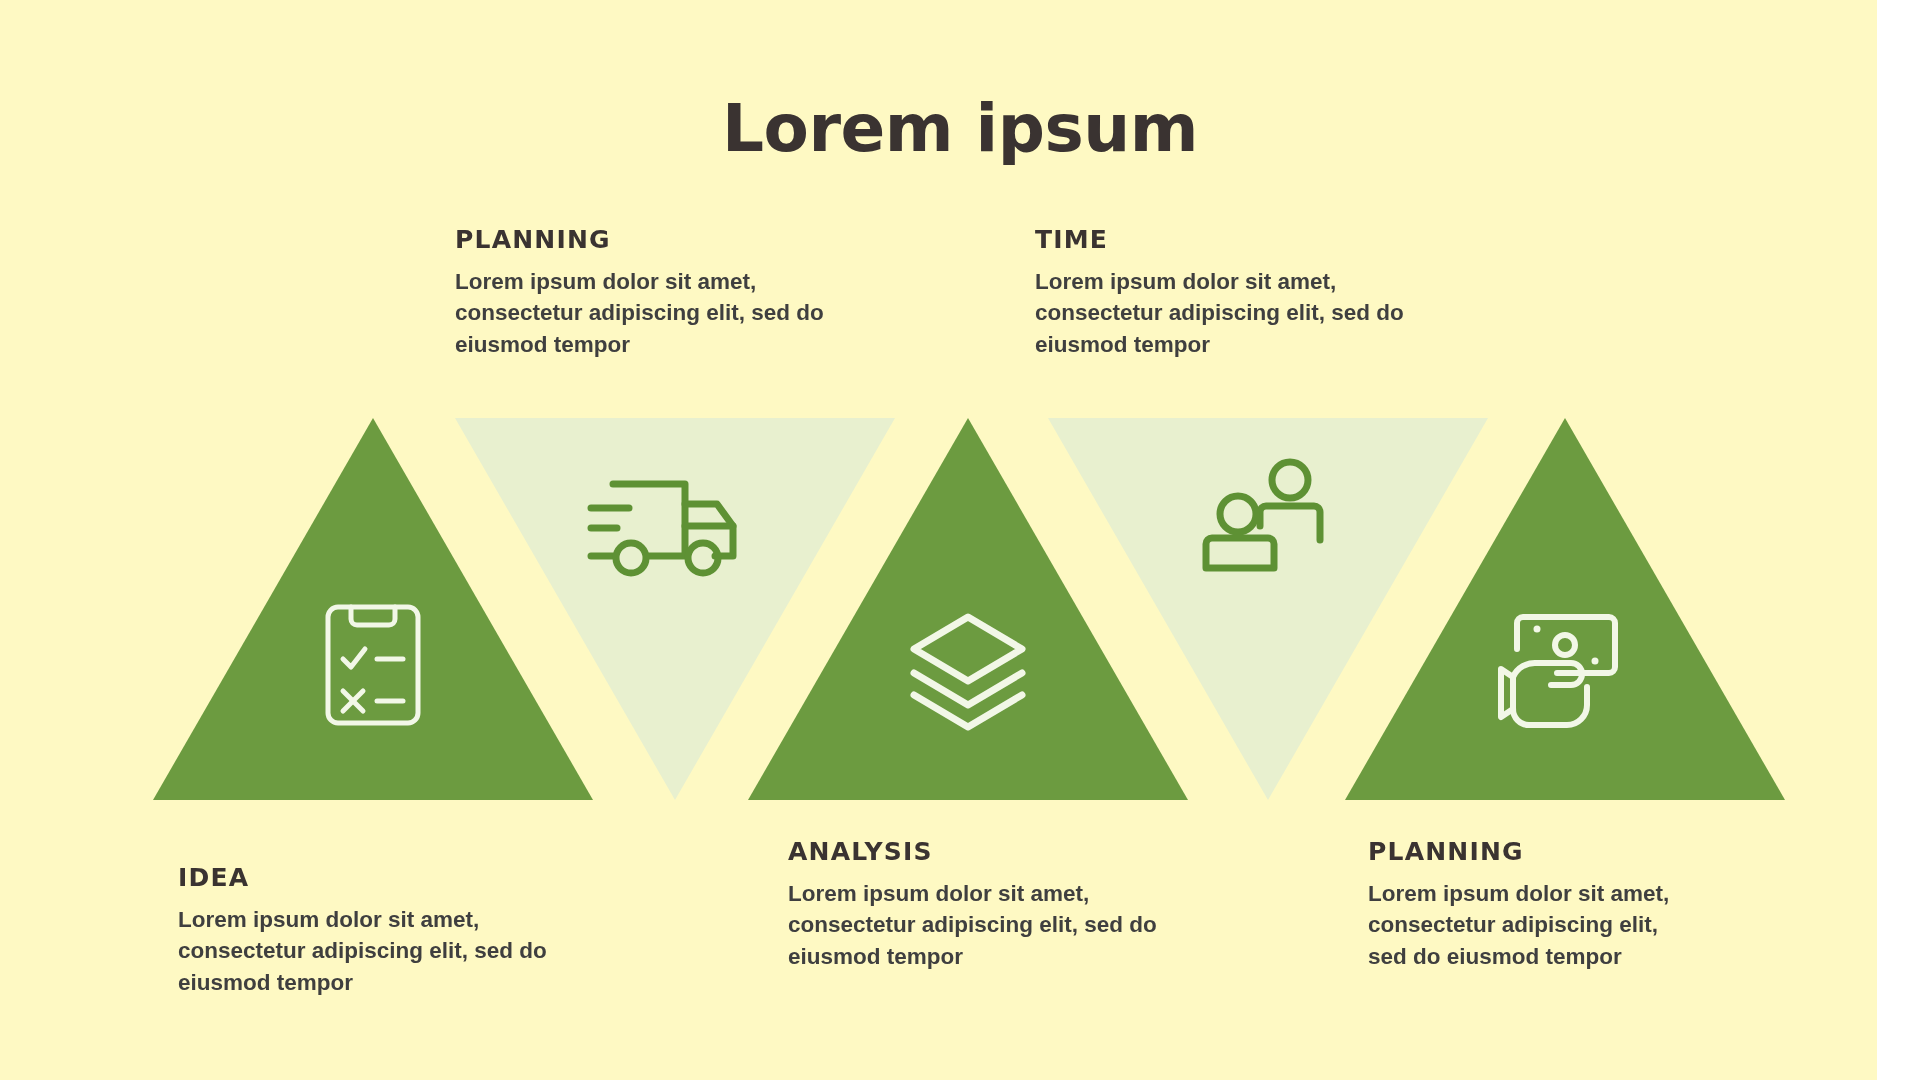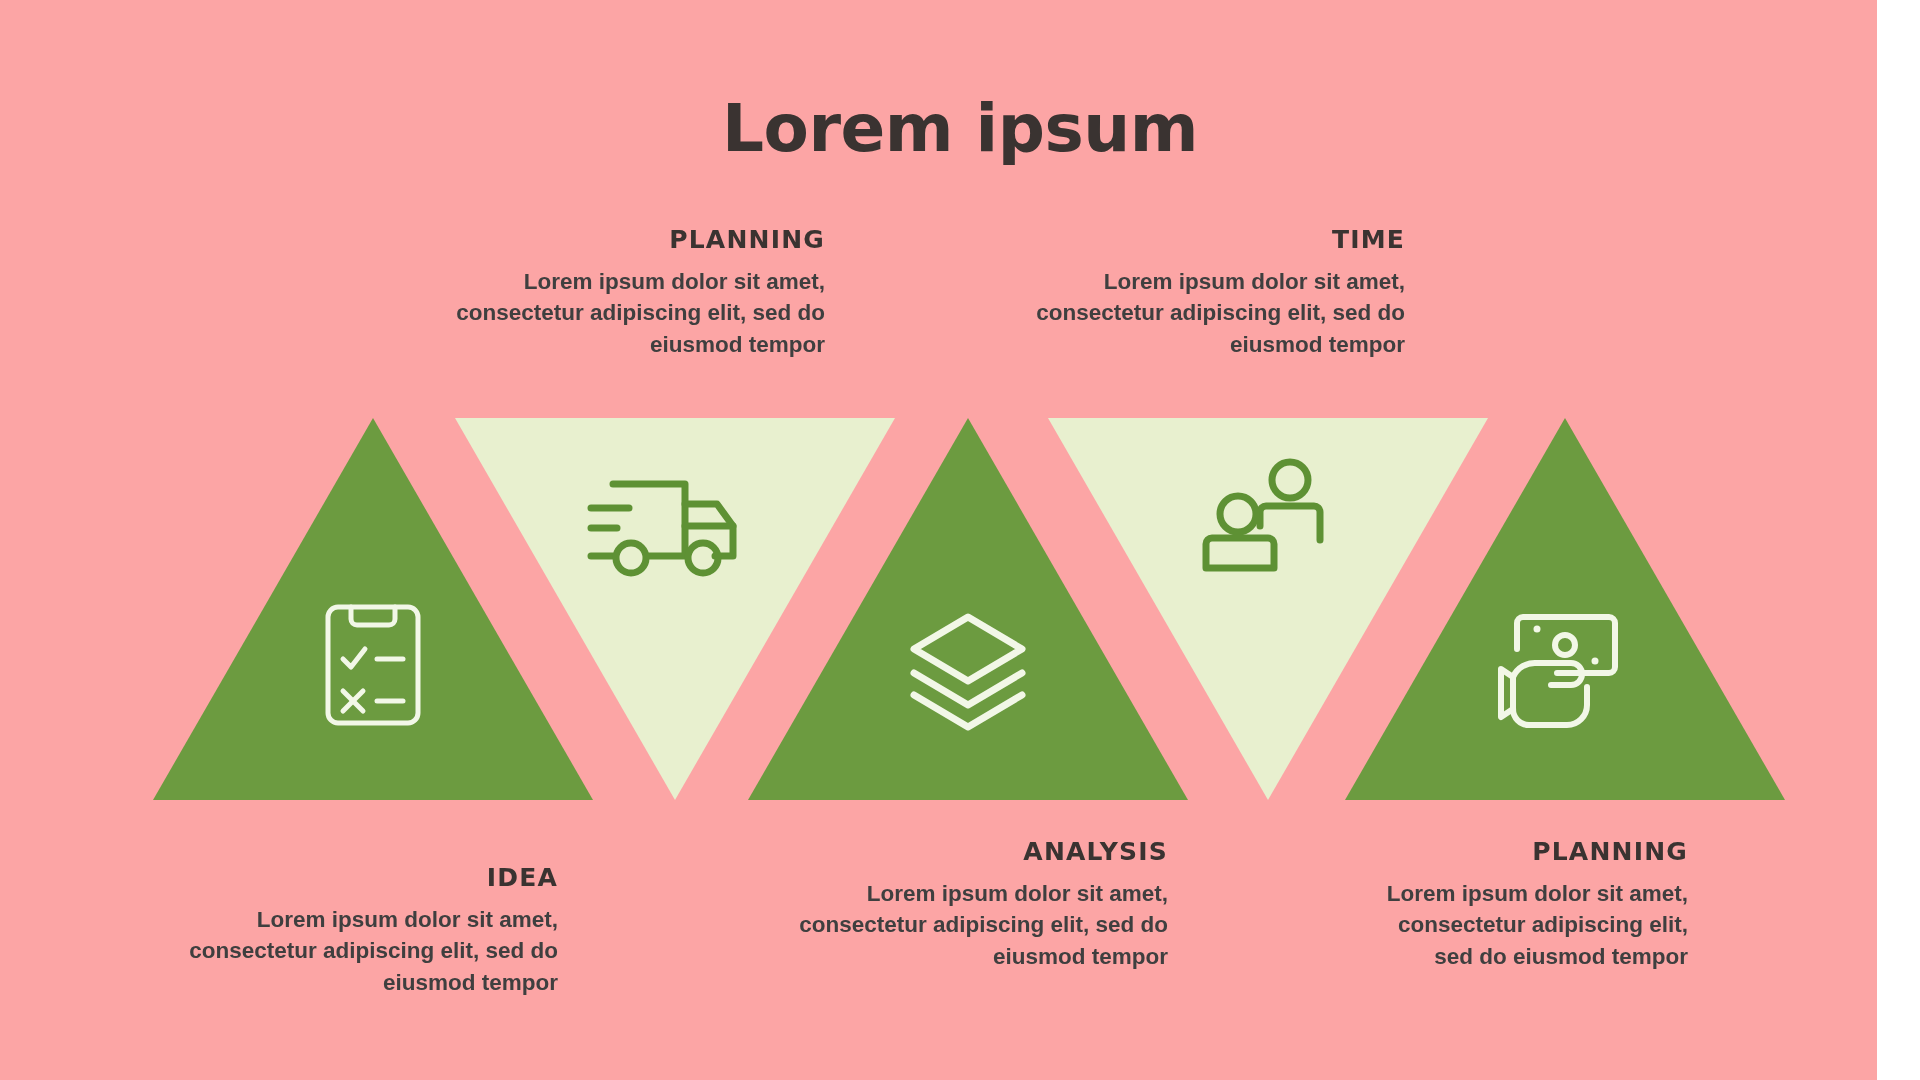--- a/index.html
+++ b/index.html
@@ -14,21 +14,21 @@
     font-family: "Liberation Sans", sans-serif;
     overflow: hidden;
     position: relative;
   }
 
   #slide {
     position: absolute;
     left: 0; top: 0;
     width: 1877px;
     height: 1080px;
-    background: #fca5a5;
+    background: #fef9c3;
   }
 
   
   #page-title {
     position: absolute;
     left: 0;
     top: 96px;
     width: 1920px;
     text-align: center;
     font-family: "DejaVu Sans", sans-serif;
@@ -36,21 +36,21 @@
     font-weight: bold;
     letter-spacing: -0.5px;
     color: #3A3331;
     line-height: 1.0;
     white-space: nowrap;
   }
 
   
   .caption {
     position: absolute;
-    text-align: right;
+    text-align: left;
   }
   .caption .cap-title {
     font-family: "DejaVu Sans", sans-serif;
     font-size: 25px;
     font-weight: bold;
     letter-spacing: 1.2px;
     color: #3A3331;
     line-height: 1.1;
     margin: 0 0 12px 0;
   }

